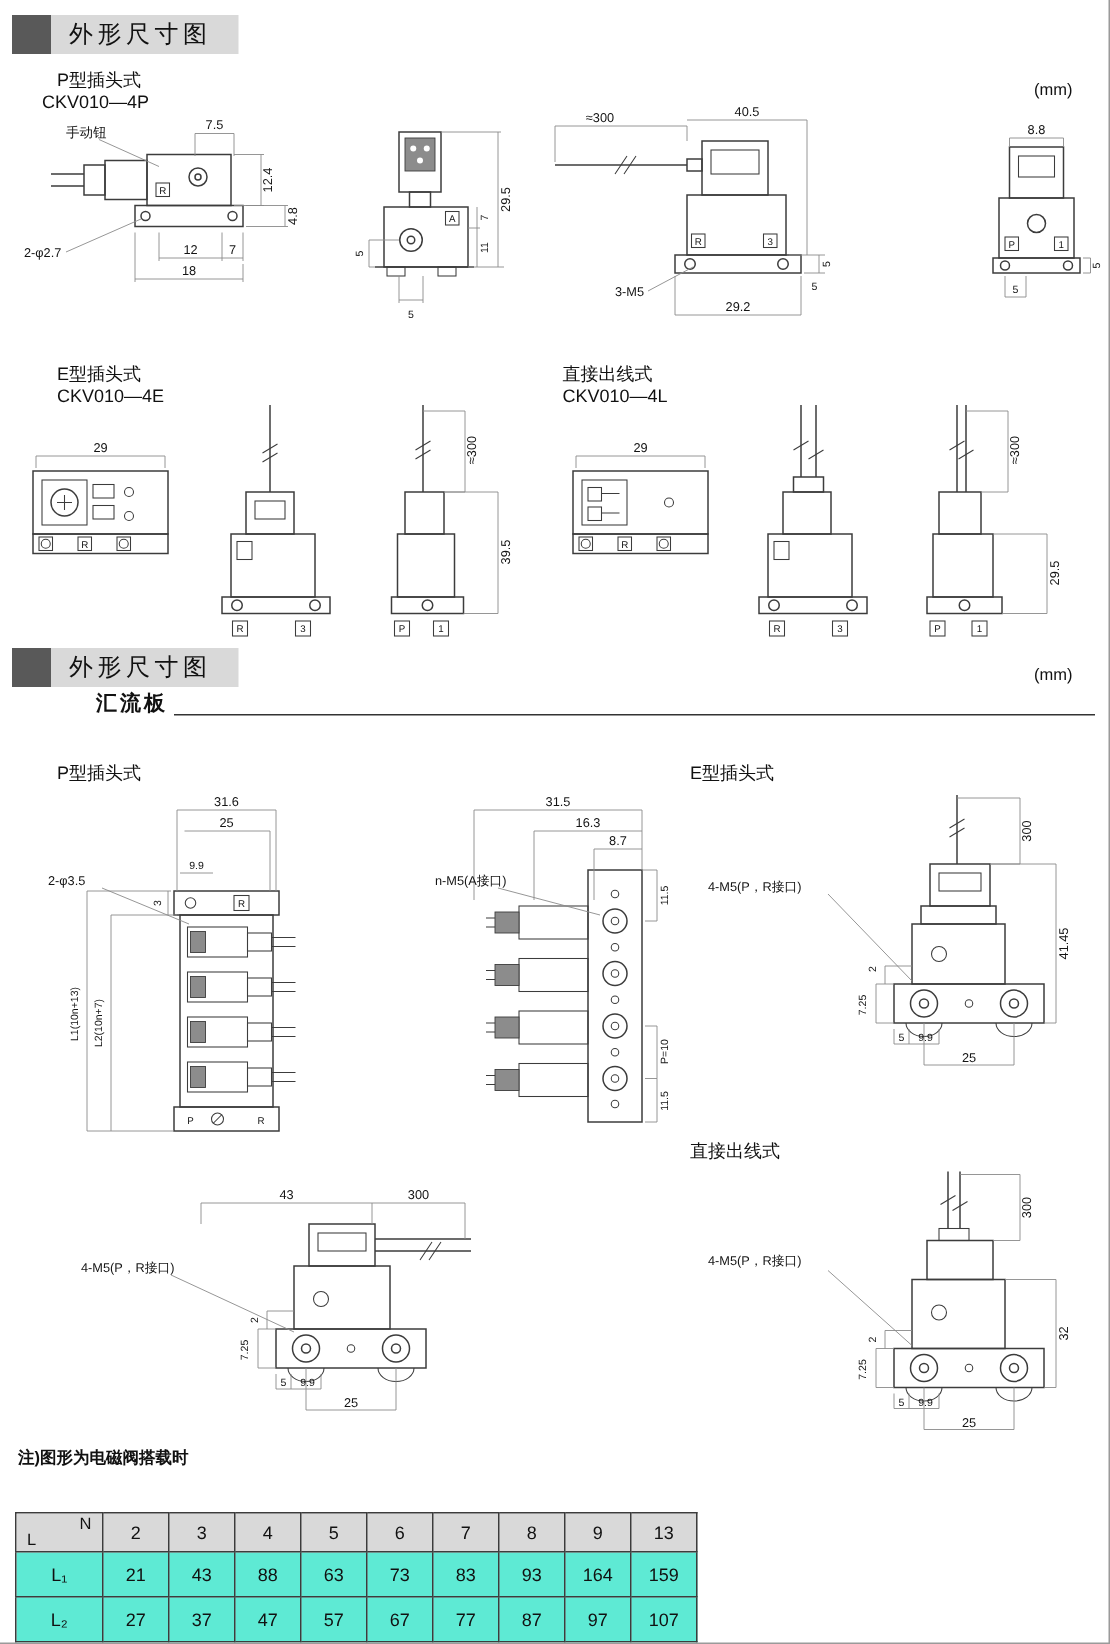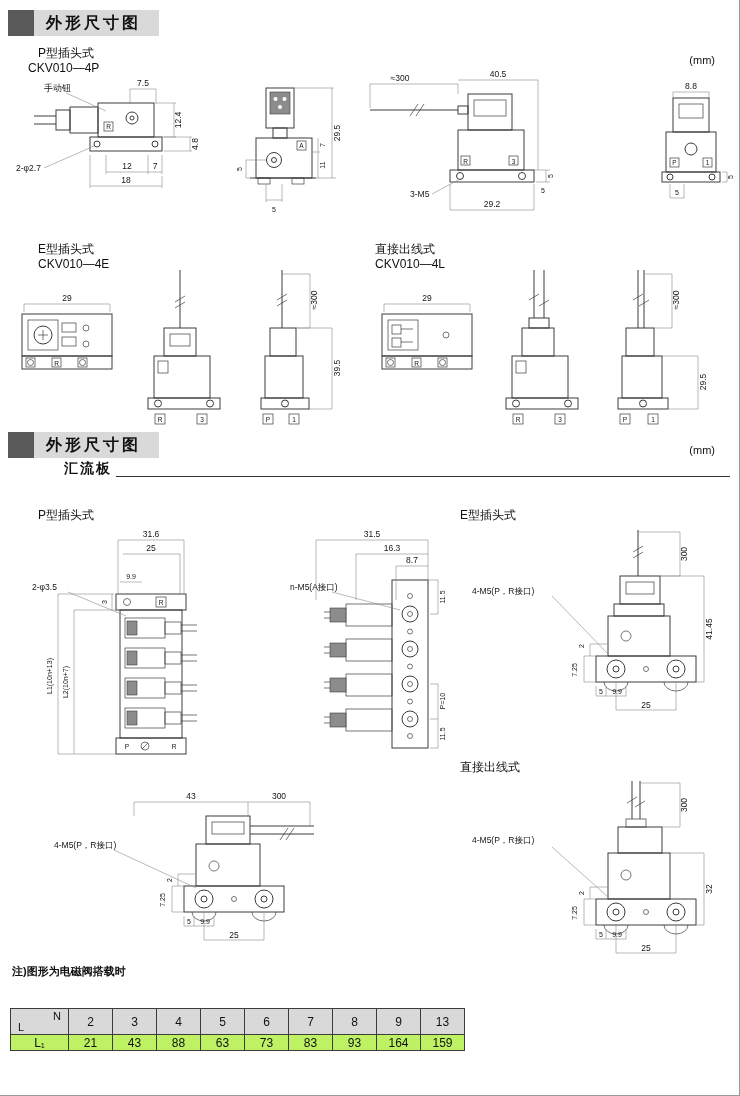--- a/index.html
+++ b/index.html
@@ -2,38 +2,38 @@
 <html><head>
 <meta charset="utf-8">
 <style>
   *{margin:0;padding:0;box-sizing:border-box}
   body{background:#f2f2f2}
   .page{position:relative;width:740px;height:1096px;margin:0 auto;background:#fff;
         font-family:"Liberation Sans","DejaVu Sans",sans-serif;color:#111;
         border-right:1px solid #9a9a9a;border-bottom:1px solid #9a9a9a;overflow:hidden}
   .sec-sq{position:absolute;width:26px;height:26px;background:#595959}
   .sec-bar{position:absolute;height:26px;background:#d9d9d9;display:flex;align-items:center;padding:0 18px 0 12px}
-  .sec-title{font-size:16px;font-weight:bold;letter-spacing:3px;white-space:nowrap}
+  .sec-title{font-size:16px;font-weight:normal;letter-spacing:3px;white-space:nowrap}
   .units{position:absolute;font-size:11px}
   .lbl{position:absolute;font-size:12px;line-height:1.25;white-space:nowrap}
   .sub-title{position:absolute;font-size:14px;font-weight:bold;letter-spacing:2px}
   .rule{position:absolute;height:1px;background:#333}
   .note{position:absolute;font-size:11px;font-weight:bold}
   svg.draw{position:absolute;overflow:visible}
   svg text{font-size:8.5px;fill:#141414;font-family:"Liberation Sans","DejaVu Sans",sans-serif}
   svg .t7{font-size:7px}
   svg .t65{font-size:6.5px}
   svg .t9{font-size:9px}
   .o{fill:none;stroke:#3c3c3c;stroke-width:1}
   .o2{fill:none;stroke:#3c3c3c;stroke-width:0.7}
   .d{fill:none;stroke:#8a8a8a;stroke-width:0.6}
   .fl{fill:#8c8c8c;stroke:#3c3c3c;stroke-width:0.6}
   .wh{fill:#fff;stroke:none}
   .ltable{position:absolute;left:10px;top:1008px;border-collapse:collapse;font-size:12px;color:#111}
-  .ltable th,.ltable td{border:1px solid #3c3c3c;width:44px;height:16px;text-align:center;padding:0;font-weight:normal;background:#bef264}
+  .ltable th,.ltable td{border:1px solid #3c3c3c;width:44px;height:30px;text-align:center;padding:0;font-weight:normal;background:#5eead4}
   .ltable thead th{background:#d9d9d9;height:26px}
   th.corner{width:58px;position:relative;
             background-image:linear-gradient(to bottom right,transparent 48.5%,#3c3c3c 48.5%,#3c3c3c 51.5%,transparent 51.5%)}
   .cn{position:absolute;top:1px;right:7px;font-size:11px}
   .cl{position:absolute;bottom:1px;left:7px;font-size:11px}
 </style>
 </head>
 <body>
 
 <div class="page">
@@ -534,16 +534,28 @@
         <td>21</td>
         <td>43</td>
         <td>88</td>
         <td>63</td>
         <td>73</td>
         <td>83</td>
         <td>93</td>
         <td>164</td>
         <td>159</td>
       </tr>
+      <tr>
+        <td>L₂</td>
+        <td>27</td>
+        <td>37</td>
+        <td>47</td>
+        <td>57</td>
+        <td>67</td>
+        <td>77</td>
+        <td>87</td>
+        <td>97</td>
+        <td>107</td>
+      </tr>
     </tbody>
   </table>
 
 </div>
 
 </body></html>

